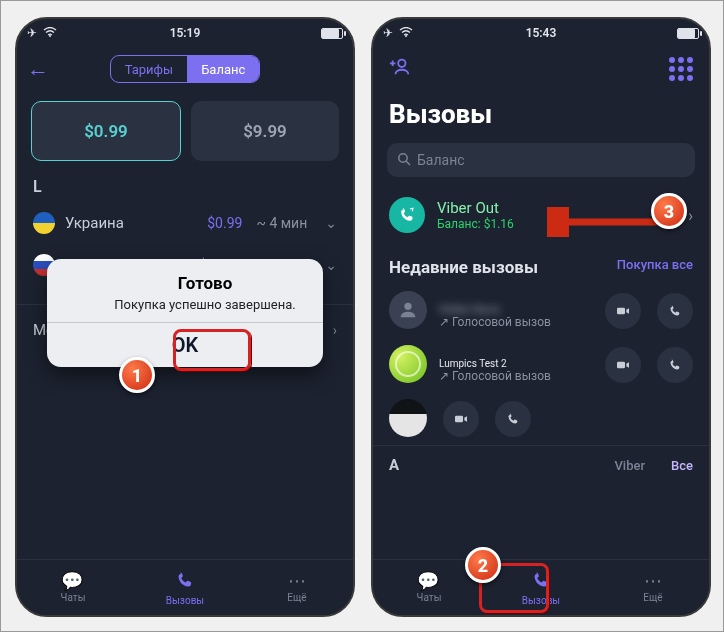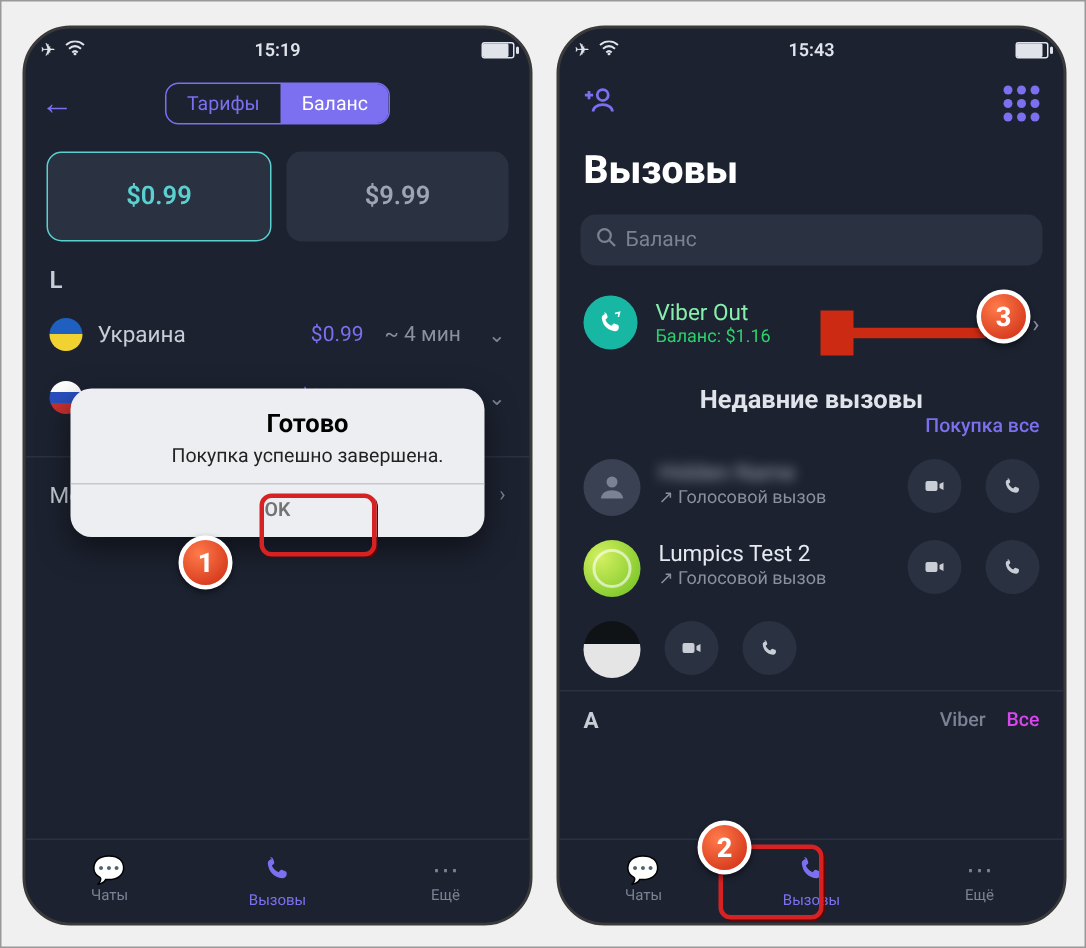--- a/index.html
+++ b/index.html
@@ -95,21 +95,21 @@
   
   .dialog-overlay {
     position:absolute; top:240px; left:30px; right:30px;
     background:#eceef2; border-radius:14px; color:#000; overflow:hidden;
     box-shadow:0 8px 20px rgba(0,0,0,.5);
   }
   .dialog-body { padding:14px 16px 10px; text-align:center;margin-left:40px; }
   .dialog-title { font-weight:700; font-size:17px; margin-bottom:4px; }
   .dialog-msg { font-size:13px; color:#222; }
   .dialog-sep { height:1px; background:#c5c7cc; }
-  .dialog-btn { text-align:center; color:#737373; font-size:13px; padding:10px; font-weight:600; }
+  .dialog-btn { text-align:center; color:#0f172a; font-size:20px; padding:10px; font-weight:600; }
 
   
   .topbar-right {
     height:44px; display:flex; align-items:center; padding:0 16px; justify-content:space-between;
   }
   .addcontact { color:#7c6ff0; font-size:18px; position:relative; }
   .dialpad {
     display:grid; grid-template-columns:repeat(3,6px); grid-template-rows:repeat(3,6px); gap:3px;
   }
   .dialpad span { width:6px; height:6px; border-radius:50%; background:#7c6ff0; }
@@ -118,50 +118,49 @@
 
   .viberout-row {
     margin:10px 0 0; padding:10px 16px; display:flex; align-items:center; gap:12px;
   }
   .vo-icon { width:36px; height:36px; border-radius:50%; background:#18b7a4; display:flex; align-items:center;justify-content:center; color:#fff; font-size:16px; }
   .vo-text .t1 { font-size:15px; color:#86efac; }
   .vo-text .t2 { font-size:12px; color:#2bd36b; }
   .viberout-row .chev { margin-left:auto; font-size:16px; color:#8b90a0; }
 
   .section-head {
-    padding:14px 16px 6px; display:flex; align-items:center; font-size:17px; font-weight:700;
+    padding:14px 16px 6px; display:flex; align-items:flex-start; font-size:17px; font-weight:700;
     color:#e0e3ea;
-    flex-direction:column;
   }
   .section-head .showall { margin-left:auto; font-size:13px; font-weight:500; color:#7c6ff0; }
 
   .call-row {
-    padding:8px 16px; display:flex; align-items:flex-start; gap:12px;
+    padding:8px 16px; display:flex; align-items:flex-end; gap:12px;
   }
   .avatar { width:38px; height:38px; border-radius:50%; background:#3a4152; display:flex; align-items:center; justify-content:center; overflow:hidden; }
   .avatar.person { color:#7b8294; font-size:20px; }
   .avatar.lime { background:radial-gradient(circle at 30% 30%, #d4f060, #6bbf1f); }
   .avatar.lime:after{content:''; width:60%;height:60%;border:2px solid rgba(255,255,255,.6);border-radius:50%;}
   .avatar.bldg { background:linear-gradient(#101316 40%, #e5e5e5 40%); }
   .call-info { flex:1; min-width:0;}
-  .call-info .nm { font-size:15px; color:#e6e9f0; }
+  .call-info .nm { font-size:10px; color:#e6e9f0; }
   .call-info .nm.blur { filter: blur(4px); color:#a0a6b4;}
   .call-info .sub { font-size:12px; color:#8b90a0; }
   .circle-btn {
     width:36px; height:36px; border-radius:50%; background:#2a3140; color:#c8cdd6;
     display:flex; align-items:center;justify-content:center; font-size:14px; margin-left:4px;
   }
 
   .alpha-row {
     padding:10px 16px; display:flex; align-items:center; color:#c8cdd6; font-size:15px; font-weight:700;
     border-top:1px solid #2a3140;
   }
   .filters { margin-left:auto; display:flex; gap:14px; font-size:13px; font-weight:500;}
   .filters .f { color:#7b8294; }
-  .filters .f.active { color:#d946ef; }
+  .filters .f.active { color:#c4b5fd;margin-left:12px; }
 
   
   .annot-rect {
     position:absolute; border:3px solid #d62222; border-radius:8px; pointer-events:none;
     box-shadow:1px 1px 0 #600;
   }
   .annot-badge {
     position:absolute; width:36px; height:36px; border-radius:50%;
     background:radial-gradient(circle at 35% 30%, #ff7a4a, #cc2a12);
     border:3px solid #fff; box-shadow:0 2px 4px rgba(0,0,0,.5);

